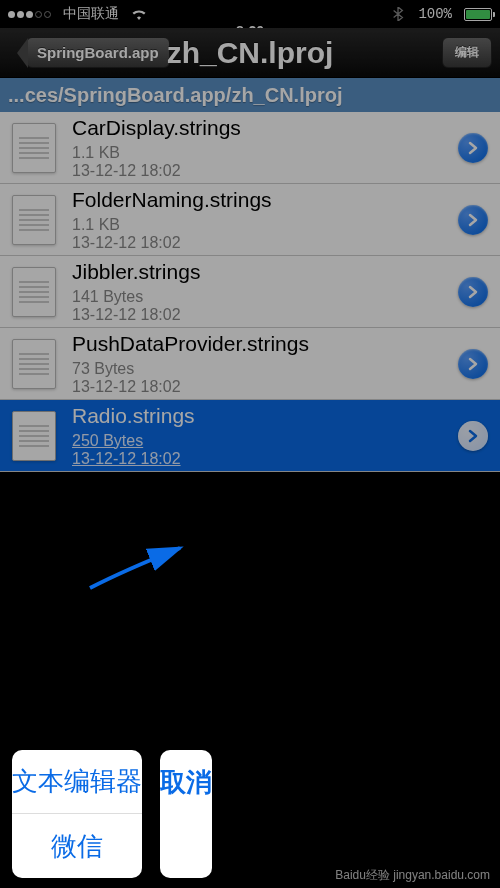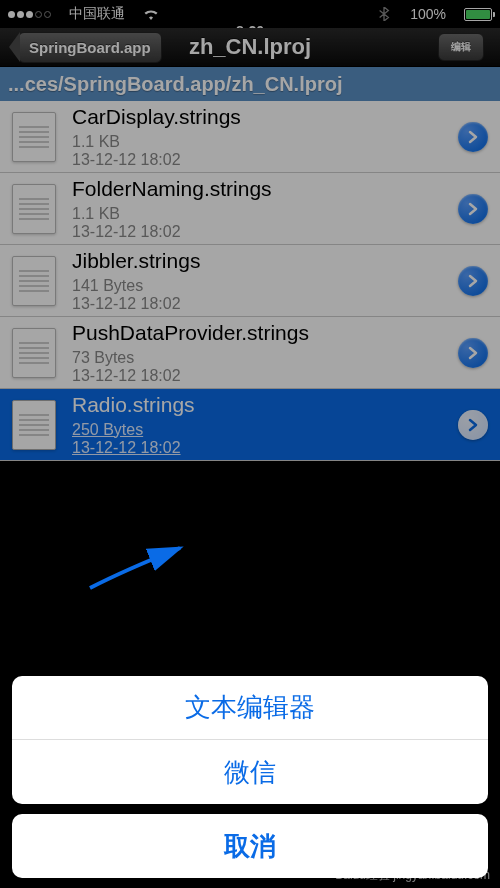--- a/index.html
+++ b/index.html
@@ -8,66 +8,66 @@
       font-family: -apple-system, "Helvetica Neue", Helvetica, Arial, sans-serif;
       background: #000;
       position: relative; overflow: hidden;
     }
     
     .status-bar {
       height: 28px; background: #000; color: #fff;
       display: flex; align-items: center; font-size: 14px;
       padding: 0 8px; justify-content: space-between;
     }
-    .sb-left, .sb-right { display: flex; align-items: center; gap: 18px; }
+    .sb-left, .sb-right { display: flex; align-items: center; gap: 12px; font-family: Liberation Mono, monospace; }
     .sb-center { position: absolute; left: 50%; transform: translateX(-50%); font-weight: 600; margin-top: 34px; }
     .signal-dots { display: flex; gap: 2px; }
     .signal-dots span { width: 7px; height: 7px; border-radius: 50%; background: #fff; }
     .signal-dots span.empty { background: transparent; border: 1px solid #888; }
     .wifi-icon, .bt-icon { width: 16px; height: 14px; }
     .battery { display: flex; align-items: center; gap: 3px; }
     .battery-body {
       width: 28px; height: 13px; border: 1px solid #fff; border-radius: 2px;
       position: relative; padding: 1px;
     }
     .battery-body::after {
       content: ''; position: absolute; right: -4px; top: 3px;
       width: 2px; height: 5px; background: #fff; border-radius: 0 1px 1px 0;
     }
     .battery-fill { width: 100%; height: 100%; background: #4cd964; border-radius: 1px; }
     
     .nav-bar {
-      height: 39px; background: linear-gradient(#2a2a2a, #1a1a1a, #0a0a0a);
-      display: flex; align-items: center; padding: 0 8px;
+      height: 50px; background: linear-gradient(#2a2a2a, #1a1a1a, #0a0a0a);
+      display: flex; align-items: center; padding: 0 16px;
       position: relative; border-bottom: 1px solid #000;
     }
     .back-btn {
       background: linear-gradient(#6a6a6a,#3a3a3a);
       border: 1px solid #222; border-radius: 6px;
       color: #fff; font-size: 15px; font-weight: 600;
       padding: 6px 10px; position: relative;
       text-shadow: 0 -1px 0 rgba(0,0,0,.5);
       margin-left: 10px;
     }
     .back-btn::before {
       content: ''; position: absolute; left: -10px; top: 50%;
       transform: translateY(-50%);
       border-style: solid; border-width: 15px 11px 15px 0;
       border-color: transparent #4a4a4a transparent transparent;
     }
     .nav-title {
       position: absolute; left: 50%; transform: translateX(-50%);
-      color: #fff; font-size: 22px; font-weight: 700;
+      color: #fff; font-size: 30px; font-weight: 700;
       text-shadow: 0 -1px 0 rgba(0,0,0,.6);
     }
     .edit-btn {
-      position: absolute; right: 16px;
+      position: absolute; right: 8px;
       background: linear-gradient(#6a6a6a,#3a3a3a);
       border: 1px solid #222; border-radius: 6px;
-      color: #fff; font-size: 10px; font-weight: 600;
+      color: #fff; font-size: 12px; font-weight: 600;
       padding: 6px 12px; text-shadow: 0 -1px 0 rgba(0,0,0,.5);
     }
     
     .path-bar {
       height: 34px; background: #5a8fc4; color: #fff;
       font-size: 20px; font-weight: 700; line-height: 34px;
       padding: 0 8px; white-space: nowrap; overflow: hidden;
       text-shadow: 0 1px 1px rgba(0,0,0,.3);
     }
     
@@ -106,21 +106,21 @@
     .chevron-btn svg { width: 12px; height: 14px; }
     .file-row.selected .chevron-btn svg path { stroke: #0a6be6; }
     
     .dim-overlay {
       position: absolute; left: 0; right: 0; top: 0; bottom: 0;
       background: rgba(0,0,0,.35); pointer-events: none;
     }
     
     .action-sheet {
       position: absolute; left: 12px; right: 12px; bottom: 10px;
-      display: flex; flex-direction: column; gap: 10px;
+      display: flex; flex-direction: row; gap: 18px;
     }
     .action-group {
       background: #fff; border-radius: 10px; overflow: hidden;
       box-shadow: 0 3px 12px rgba(0,0,0,.3);
     }
     .action-btn {
       height: 64px; display: flex; align-items: center; justify-content: center;
       font-size: 26px; color: #0a6be6; border-bottom: 1px solid #ddd;
     }
     .action-btn:last-child { border-bottom: none; }

